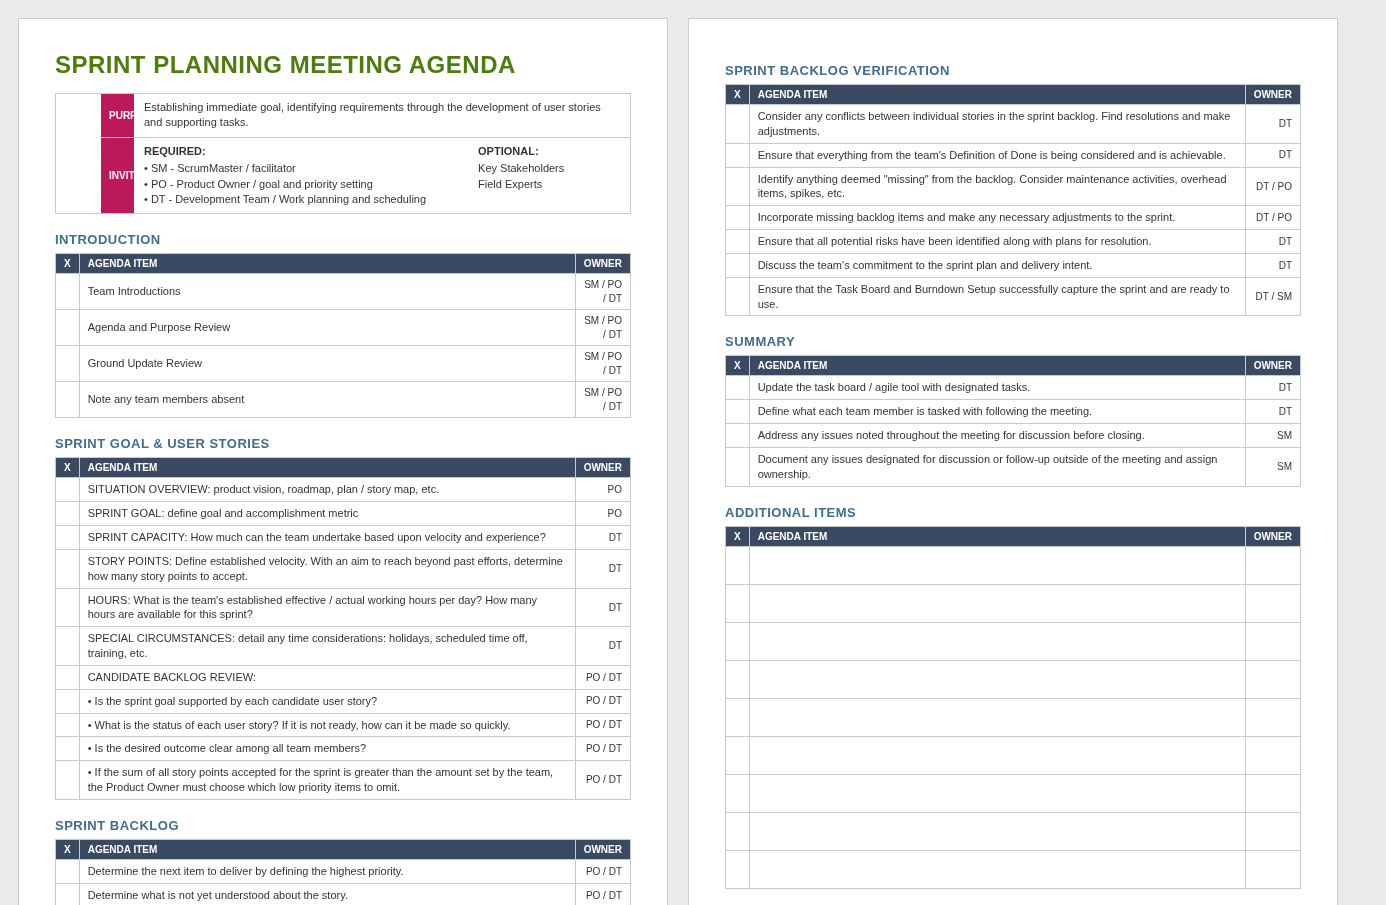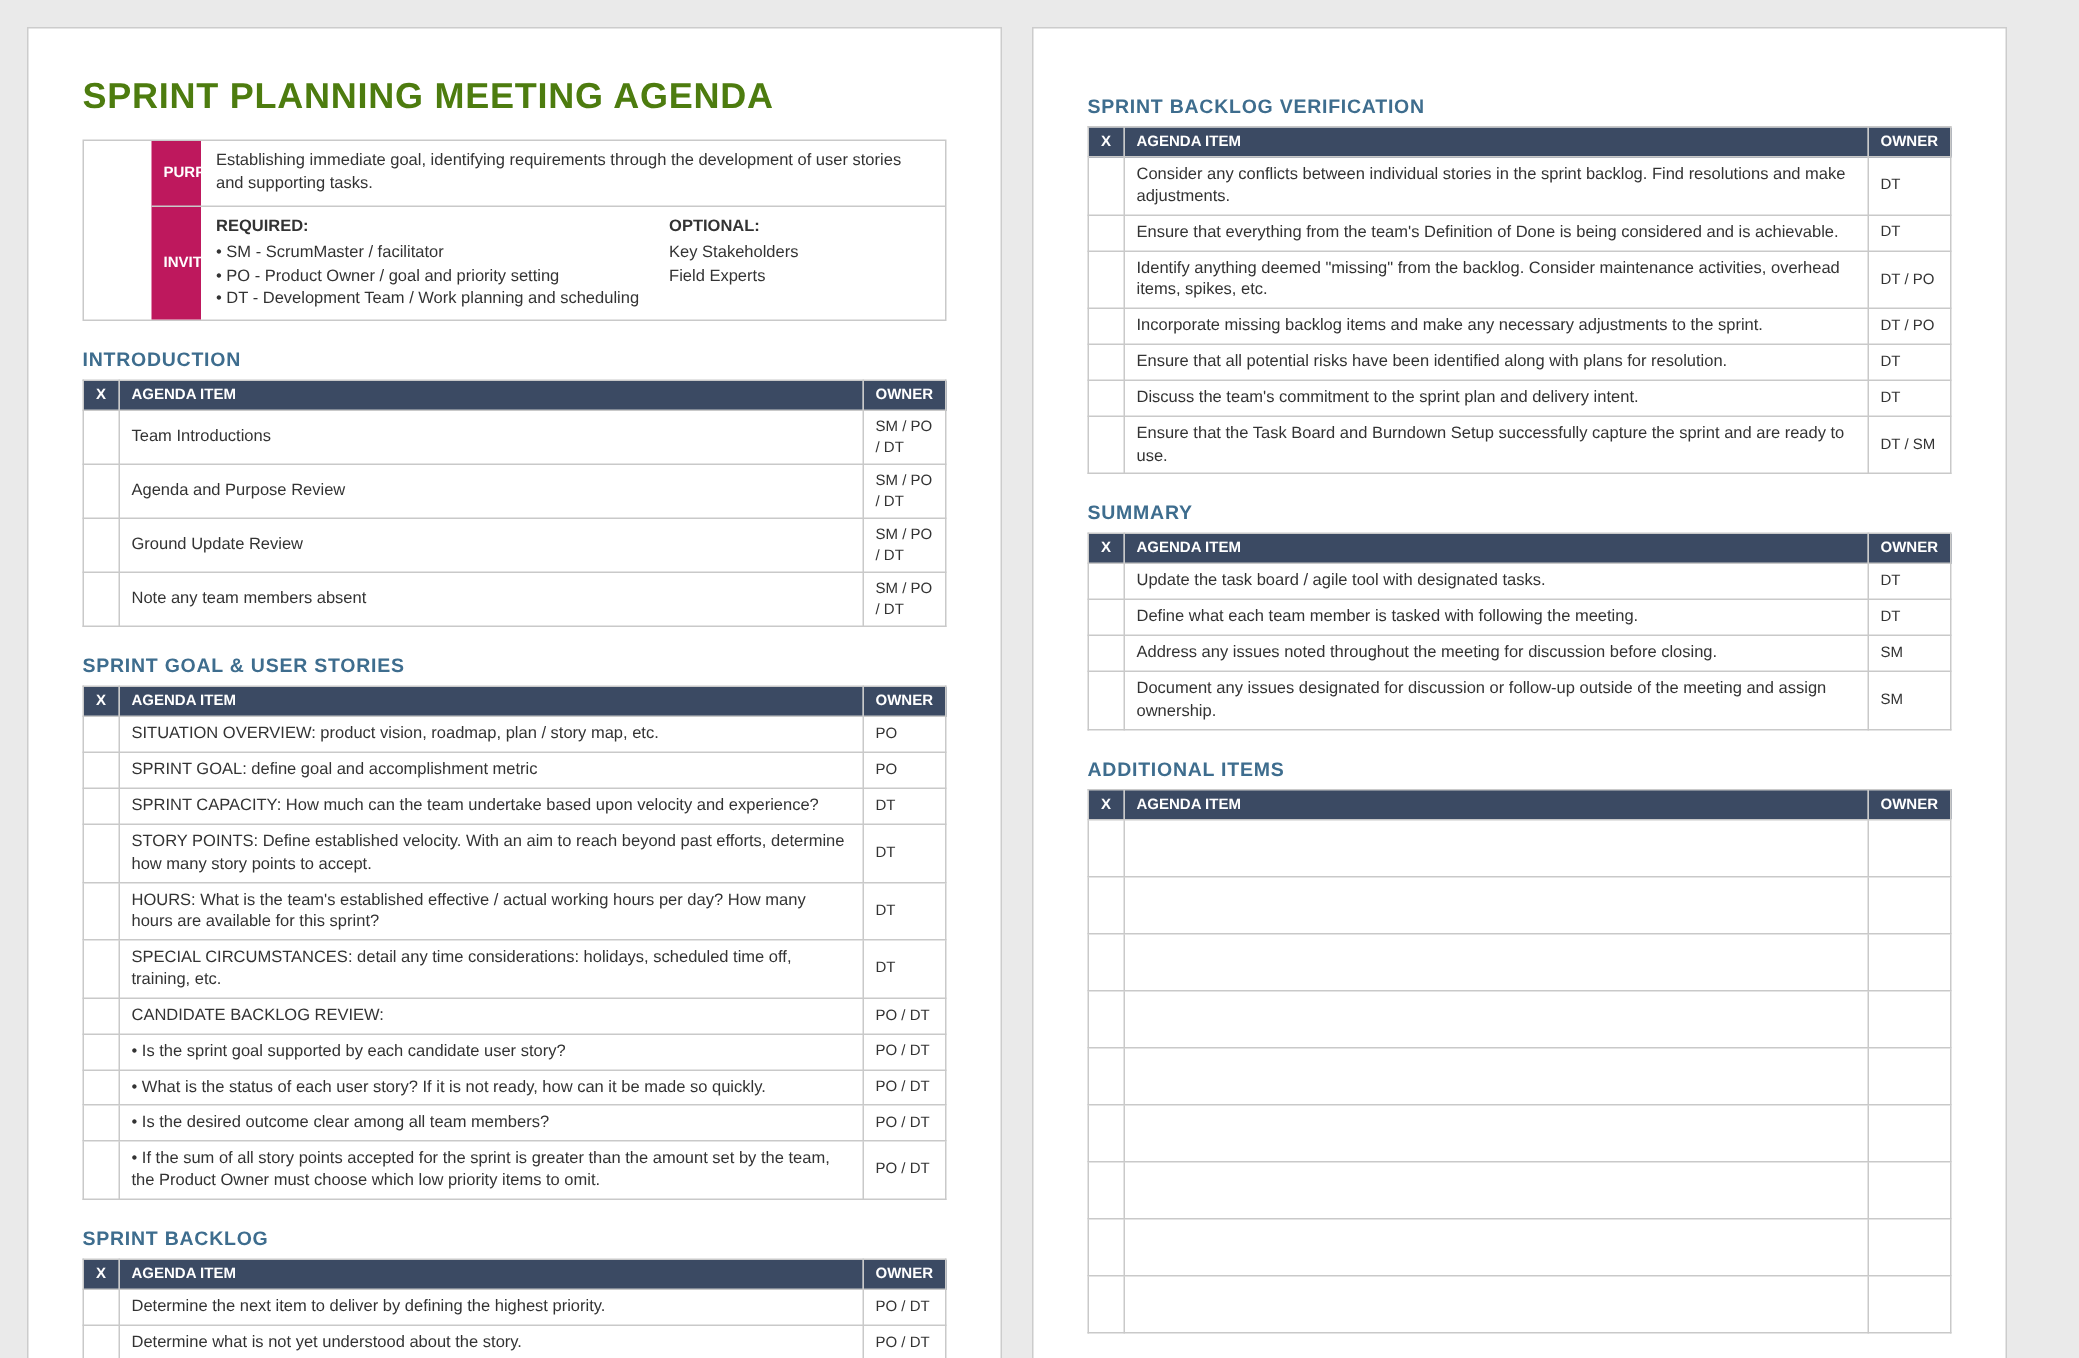--- a/index.html
+++ b/index.html
@@ -42,21 +42,21 @@
     padding: 6px 8px;
     display: flex;
     align-items: center;
     margin-left: 45px;
   }
   .info-content {
     padding: 6px 10px;
     font-size: 11px;
     line-height: 1.4;
   }
-  .invitees-cols { display: flex; gap: 20px; }
+  .invitees-cols { display: flex; gap: 52px; }
   .invitees-cols strong { display: block; margin-bottom: 2px; }
   h2.section-title {
     color: #3e6d8e;
     font-size: 13px;
     letter-spacing: 0.5px;
     margin: 18px 0 6px 0;
     font-weight: 700;
   }
   table.agenda {
     width: 100%;
@@ -67,21 +67,21 @@
     padding: 4px 8px;
     text-align: left;
   }
   table.agenda th {
     background: #3b4a63;
     color: #fff;
     font-size: 10px;
     font-weight: bold;
   }
   table.agenda th.x-col, table.agenda td.x-col { width: 16px; text-align: center; }
-  table.agenda th.owner-col, table.agenda td.owner-col { width: 54px; text-align: left; font-size:10px;}
+  table.agenda th.owner-col, table.agenda td.owner-col { width: 54px; text-align: right; font-size:10px;}
   table.agenda td { font-size: 11px; line-height:1.35;}
   table.additional td.item-cell { height: 38px; }
 </style>
 </head>
 <body>
 
 <div class="page">
   <h1 class="doc-title">SPRINT PLANNING MEETING AGENDA</h1>
 
   <div class="info-grid">

